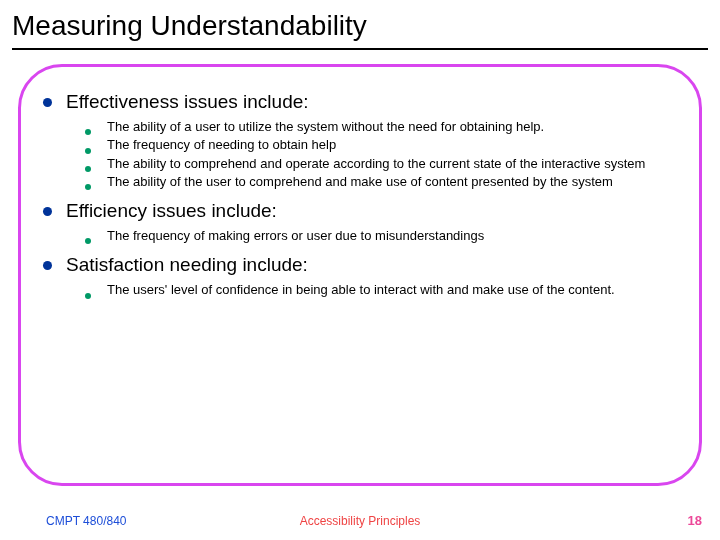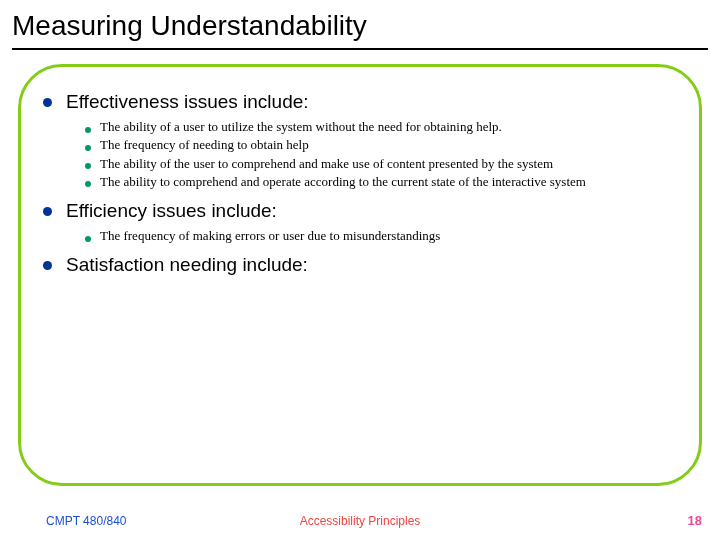--- a/index.html
+++ b/index.html
@@ -5,31 +5,31 @@
   * { margin: 0; padding: 0; box-sizing: border-box; }
   html, body { width: 720px; height: 540px; font-family: Arial, Helvetica, sans-serif; background: #fff; color: #000; }
   .slide { position: relative; width: 720px; height: 540px; }
   .title-block { padding: 10px 12px 0 12px; }
   .title { font-size: 28px; font-weight: 400; letter-spacing: 0; }
   .title-underline { margin-top: 6px; height: 2px; background: #000; width: 100%; }
   .frame {
     position: absolute;
     left: 18px; right: 18px;
     top: 64px; bottom: 54px;
-    border: 3px solid #84cc16;
+    border: 3px solid #d946ef;
     border-radius: 44px;
     padding: 24px 22px 16px 22px;
     overflow: hidden;
   }
   .sec { margin-bottom: 10px; }
   .sec-head { display: flex; align-items: flex-start; gap: 14px; margin-bottom: 6px; }
   .sec-head .b1 { flex: 0 0 auto; margin-top: 7px; }
   .sec-title { font-size: 19px; }
   .sub-list { padding-left: 42px; }
-  .sub-row { display: flex; align-items: center; gap: 9px; margin-bottom: 2px; font-family: Liberation Serif, serif; }
+  .sub-row { display: flex; align-items: flex-end; gap: 16px; margin-bottom: 2px; }
   .sub-row .b2 { flex: 0 0 auto; margin-top: 5px; }
   .sub-text { font-size: 13px; line-height: 1.25; }
   
   .b1 { width: 9px; height: 9px; border-radius: 50%; background: #003399; }
   .b2 { width: 6px; height: 6px; border-radius: 50%; background: #009966; }
   
   .footer { position: absolute; left: 0; right: 0; bottom: 12px; height: 24px; }
   .f-left { position: absolute; left: 46px; bottom: 0; font-size: 12px; color: #1d4ed8; }
   .f-center { position: absolute; left: 0; right: 0; bottom: 0; text-align: center; font-size: 12px; color: #ef4444; }
   .f-right { position: absolute; right: 18px; bottom: 0; font-size: 13px; font-weight: 700; color: #ec4899; }
@@ -55,25 +55,25 @@
         <div class="sub-row">
             <span class="b2"></span>
             <span class="sub-text">The ability of a user to utilize the system without the need for obtaining help.</span>
           </div>
         <div class="sub-row">
             <span class="b2"></span>
             <span class="sub-text">The frequency of needing to obtain help</span>
           </div>
         <div class="sub-row">
             <span class="b2"></span>
-            <span class="sub-text">The ability of the user to comprehend and make use of content presented by the system</span>
+            <span class="sub-text">The ability to comprehend and operate according to the current state of the interactive system</span>
           </div>
         <div class="sub-row">
             <span class="b2"></span>
-            <span class="sub-text">The ability to comprehend and operate according to the current state of the interactive system</span>
+            <span class="sub-text">The ability of the user to comprehend and make use of content presented by the system</span>
           </div>
       </div>
     </div>
 
     <div class="sec">
       <div class="sec-head">
         <span class="b1"></span>
         <span class="sec-title">Efficiency issues include:</span>
       </div>
       <div class="sub-list">
@@ -82,20 +82,26 @@
             <span class="sub-text">The frequency of making errors or user due to misunderstandings</span>
           </div>
       </div>
     </div>
 
     <div class="sec">
       <div class="sec-head">
         <span class="b1"></span>
         <span class="sec-title">Satisfaction needing include:</span>
       </div>
+      <div class="sub-list">
+        <div class="sub-row">
+            <span class="b2"></span>
+            <span class="sub-text">The users' level of confidence in being able to interact with and make use of the content.</span>
+          </div>
+      </div>
     </div>
 
   </div>
 
   <div class="footer">
     <div class="f-left">CMPT 480/840</div>
     <div class="f-center">Accessibility Principles</div>
     <div class="f-right">18</div>
   </div>
 

